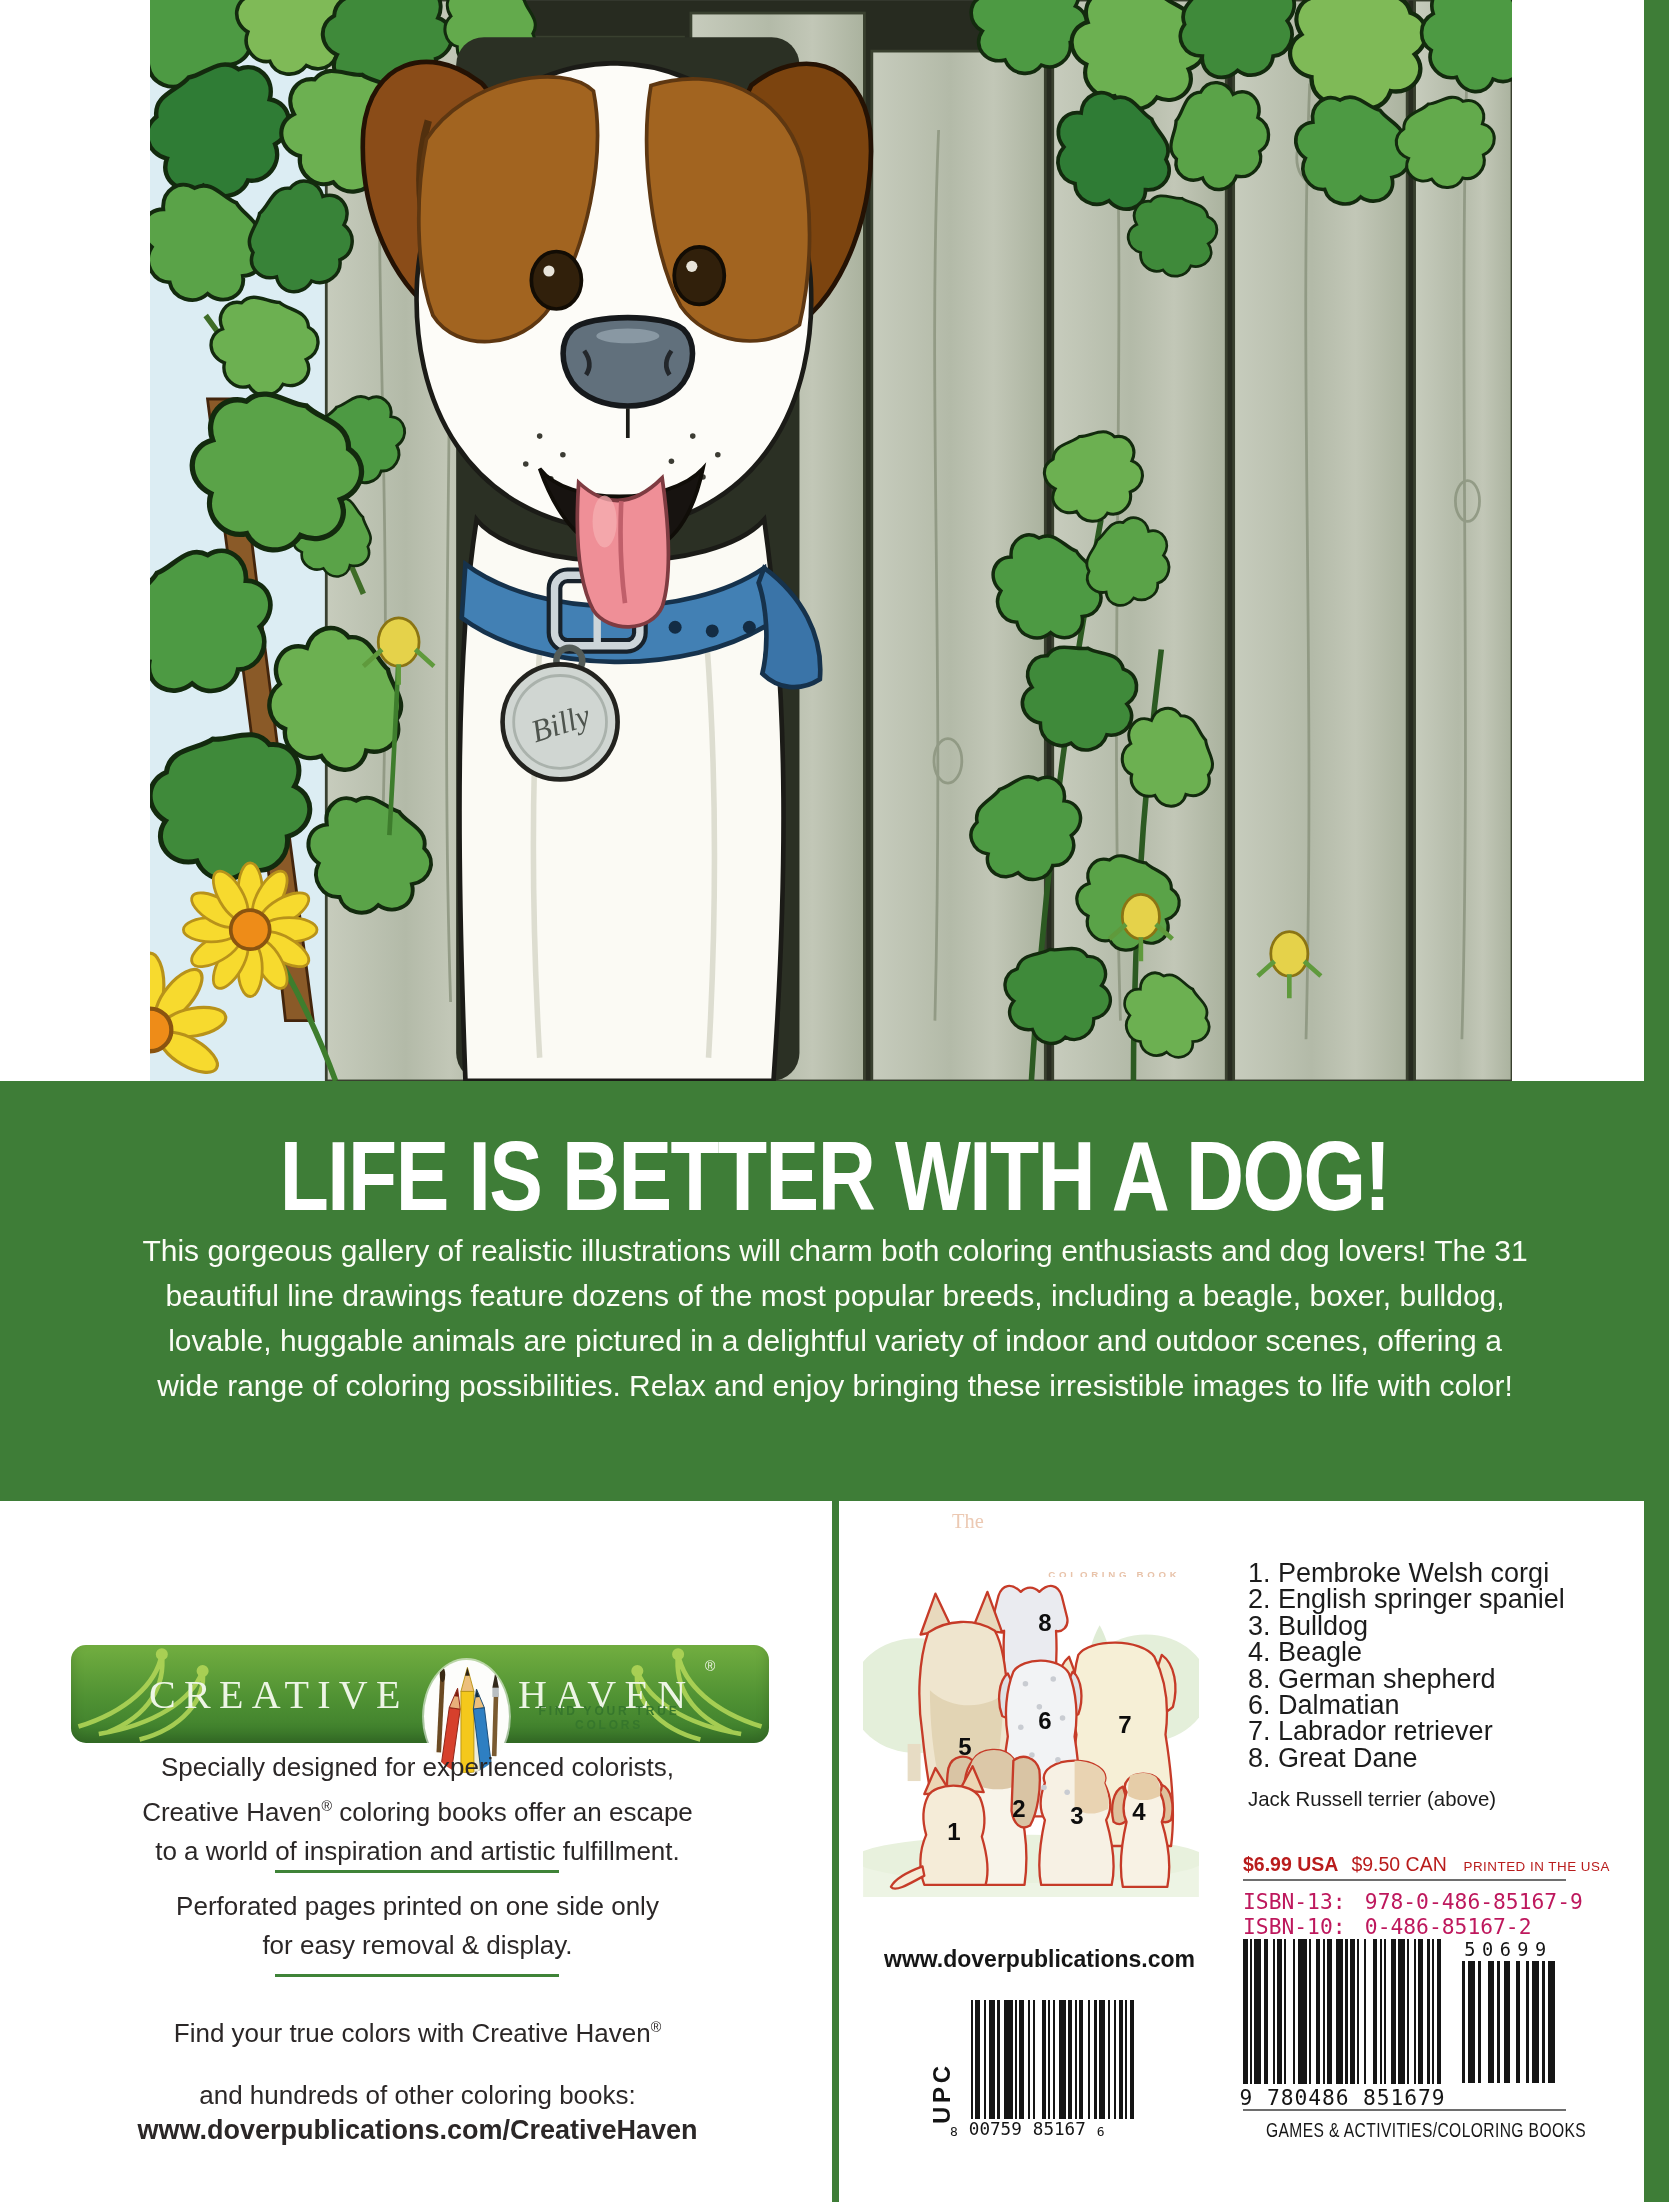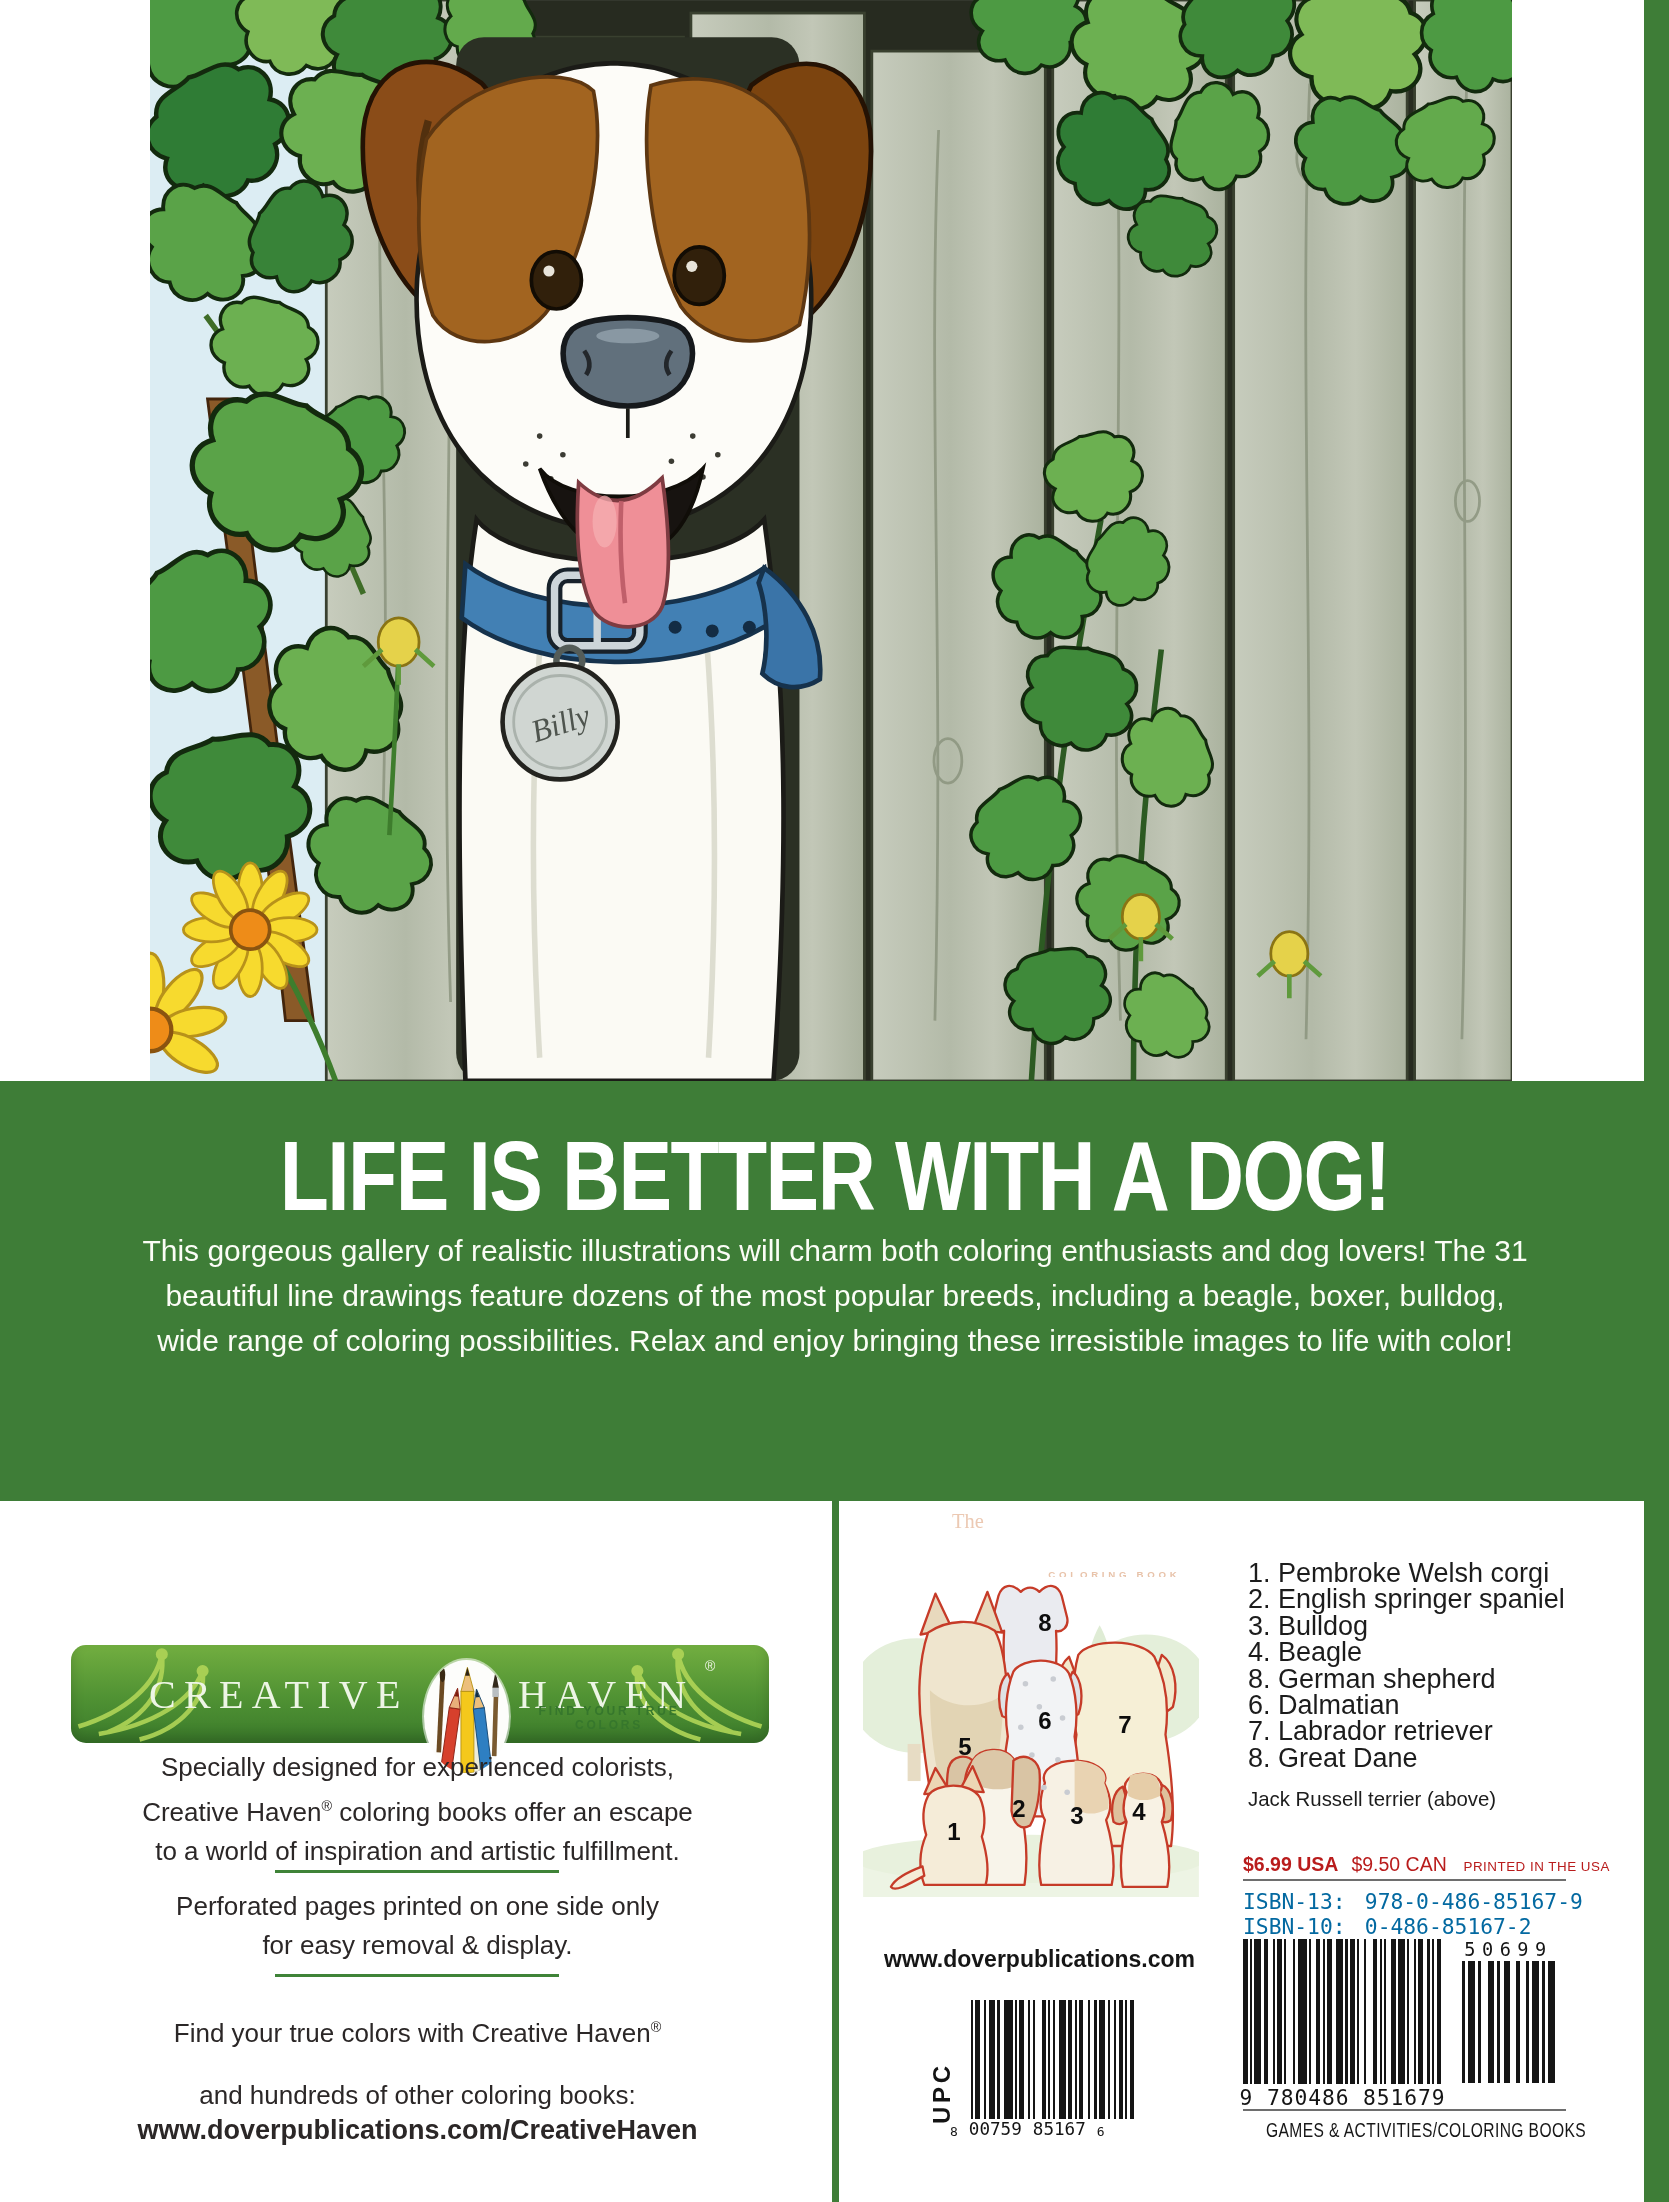--- a/index.html
+++ b/index.html
@@ -68,21 +68,21 @@
   .upc-digits span{margin-right:11px;} .upc-digits .sm{font-size:13px;}
 
   
   .breeds{position:absolute;left:1248px;top:1560px;font-size:27px;line-height:26.4px;color:#1c1c1c;}
   .breed-note{position:absolute;left:1248px;top:1788px;font-size:20.4px;color:#1c1c1c;}
   .price-row{position:absolute;left:1243px;top:1853px;display:flex;align-items:baseline;color:#b91c1c;}
   .p-usa{font-weight:700;font-size:19.5px;} .p-can{font-size:19.5px;margin-left:13px;}
   .p-printed{font-size:13.4px;margin-left:16.7px;letter-spacing:0.5px;}
   .hr{position:absolute;left:1243px;width:323px;height:1.9px;background:#6e6e6e;}
   .isbn{position:absolute;left:1243px;top:1889px;font-family:"DejaVu Sans Mono",monospace;
-        font-size:21.3px;line-height:25px;color:#0369a1;white-space:nowrap;}
+        font-size:21.3px;line-height:25px;color:#be185d;white-space:nowrap;}
   .isbn .lab{display:inline-block;width:109px;}
   .ean-bars{position:absolute;left:1243px;top:1939px;width:198px;height:145px;}
   .ean-addon{position:absolute;left:1462px;top:1961px;width:93px;height:122px;}
   .ean-addon-digits{position:absolute;left:1453px;top:1939px;width:111px;text-align:center;
                     font-family:"DejaVu Sans Mono",monospace;font-size:18.6px;letter-spacing:6.5px;color:#141414;}
   .ean-digits{position:absolute;left:1234px;top:2085px;width:217px;text-align:center;
               font-family:"DejaVu Sans Mono",monospace;font-size:21.3px;letter-spacing:0.9px;color:#141414;}
   .category-wrap{position:absolute;left:1226px;top:2119px;width:356px;text-align:center;}
   .category{display:inline-block;transform:scaleX(.8);transform-origin:center;
             font-size:19.5px;letter-spacing:0.5px;color:#171717;white-space:nowrap;}
@@ -281,20 +281,21 @@
       <ellipse cx="1228" cy="1028" rx="20" ry="24" fill="#e5d24a" stroke="#8a7414" stroke-width="3"></ellipse>
       <path d="M1212,1036 l-18,16 M1244,1036 l18,16 M1228,1050 l0,26" stroke="#5f9a3c" stroke-width="5" fill="none"></path>
     </g>
   </svg>
 
   <div class="band">
     <div class="headline-wrap"><div class="headline">LIFE IS BETTER WITH A DOG!</div></div>
     <div class="band-desc">
         <div>This gorgeous gallery of realistic illustrations will charm both coloring enthusiasts and dog lovers! The 31</div>
         <div>beautiful line drawings feature dozens of the most popular breeds, including a beagle, boxer, bulldog,</div>
+        <div>lovable, huggable animals are pictured in a delightful variety of indoor and outdoor scenes, offering a</div>
         <div>wide range of coloring possibilities. Relax and enjoy bringing these irresistible images to life with color!</div>
       </div>
   </div>
 
   <div class="right-strip"></div>
   <div class="v-divider"></div>
 
   <div class="ch-banner">
     <svg viewBox="0 0 753 106">
       <g fill="none" stroke="#b0d557" stroke-width="5" opacity=".9">

